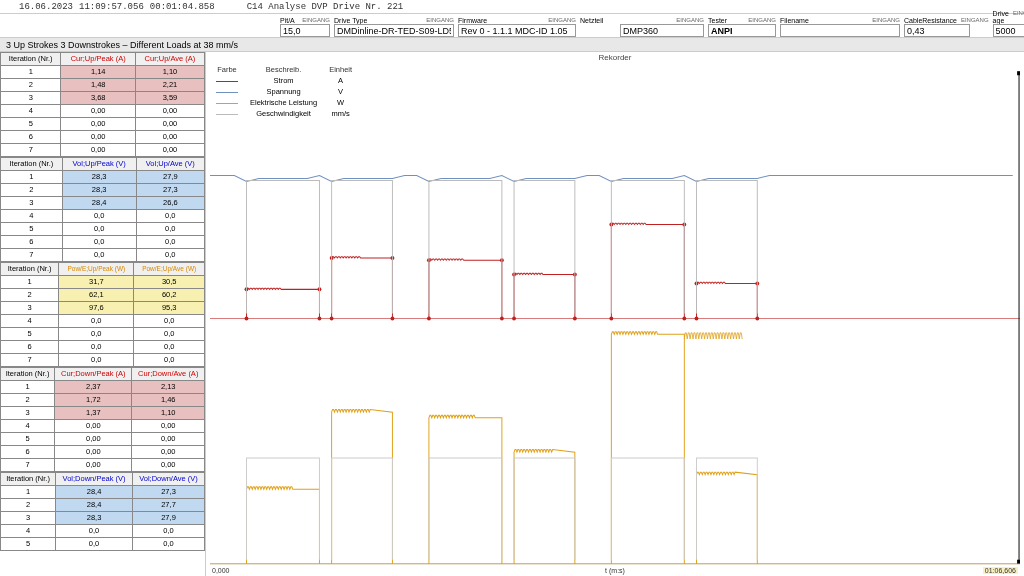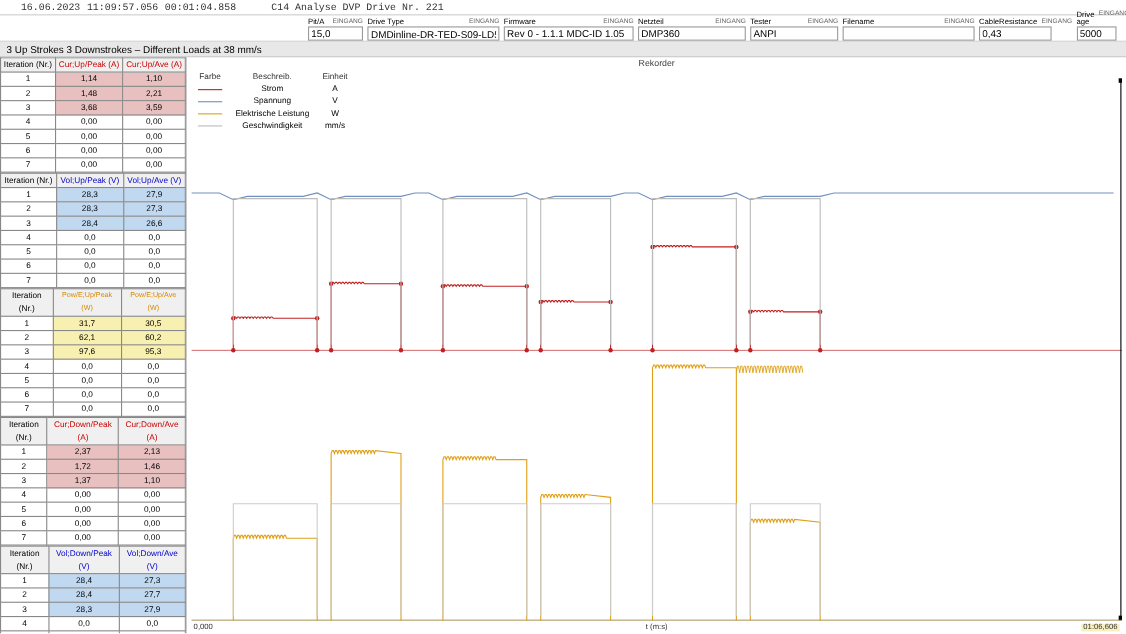--- a/index.html
+++ b/index.html
@@ -50,21 +50,21 @@
     font-size: 9px;
     background: #e8e8e8;
     border-bottom: 1px solid #ccc;
     height: 14px;
   }
   .main {
     display: flex;
     height: calc(576px - 14px - 24px - 14px);
   }
   .left {
-    width: 170px;
+    width: 206px;
     overflow: hidden;
     border-right: 1px solid #ccc;
   }
   .tbl {
     width: 100%;
     border-collapse: collapse;
     font-size: 7.5px;
   }
   .tbl th, .tbl td {
     border: 1px solid #888;
@@ -147,28 +147,28 @@
         <span>Firmware</span>
         <span>EINGANG</span>
       </div>
       <input value="Rev 0 - 1.1.1 MDC-ID 1.05" style="width: 118px;">
     </div>
     <div class="field">
       <div class="lbls">
         <span>Netzteil</span>
         <span>EINGANG</span>
       </div>
-      <input value="DMP360" style="width: 98px;">
+      <input value="DMP360" style="width: 84px; margin-left: 40px;">
     </div>
     <div class="field">
       <div class="lbls">
         <span>Tester</span>
         <span>EINGANG</span>
       </div>
-      <input value="ANPI" style="width: 80px;">
+      <input value="ANPI" style="width: 68px; font-weight: bold;">
     </div>
     <div class="field">
       <div class="lbls">
         <span>Filename</span>
         <span>EINGANG</span>
       </div>
       <input style="width: 120px;">
     </div>
     <div class="field">
       <div class="lbls">

